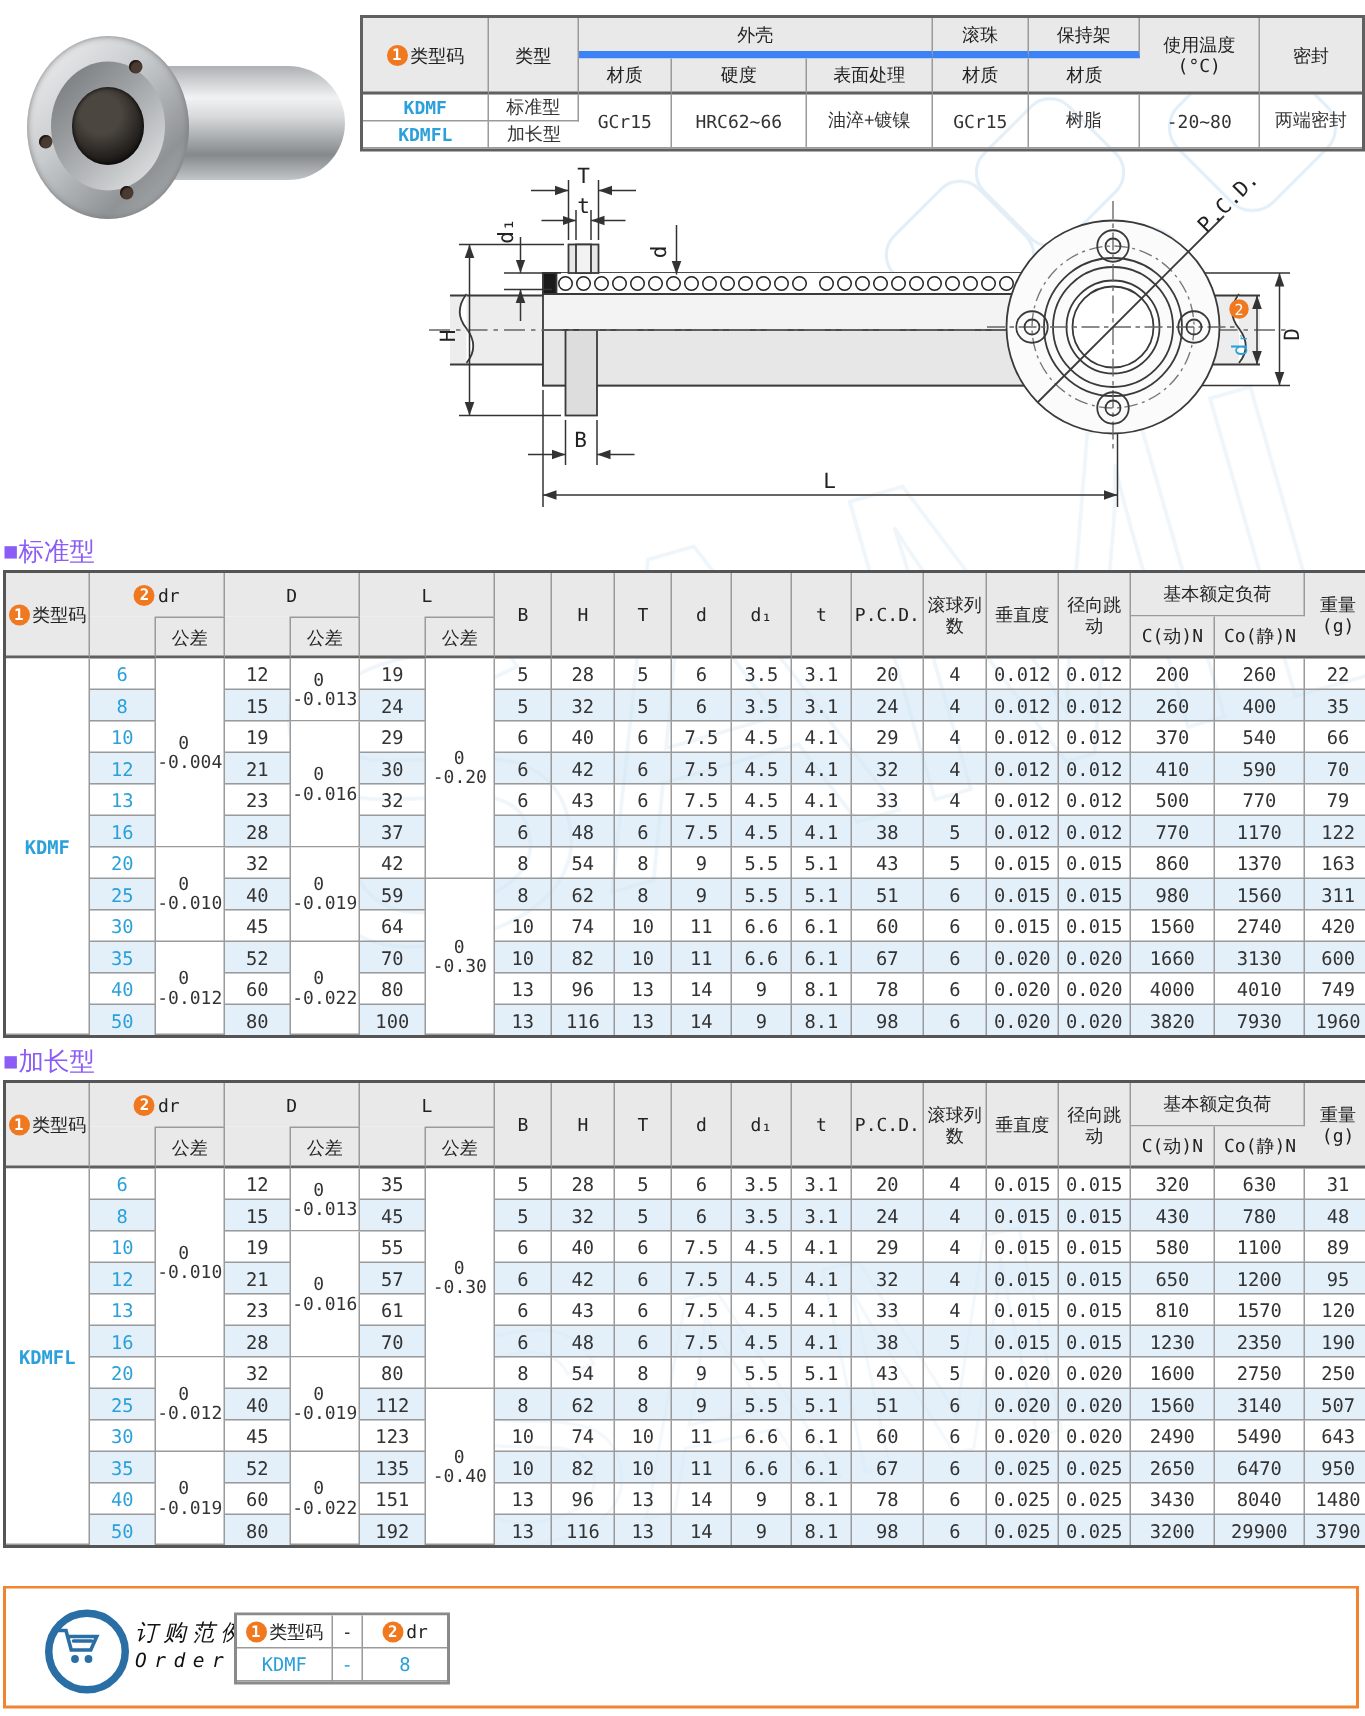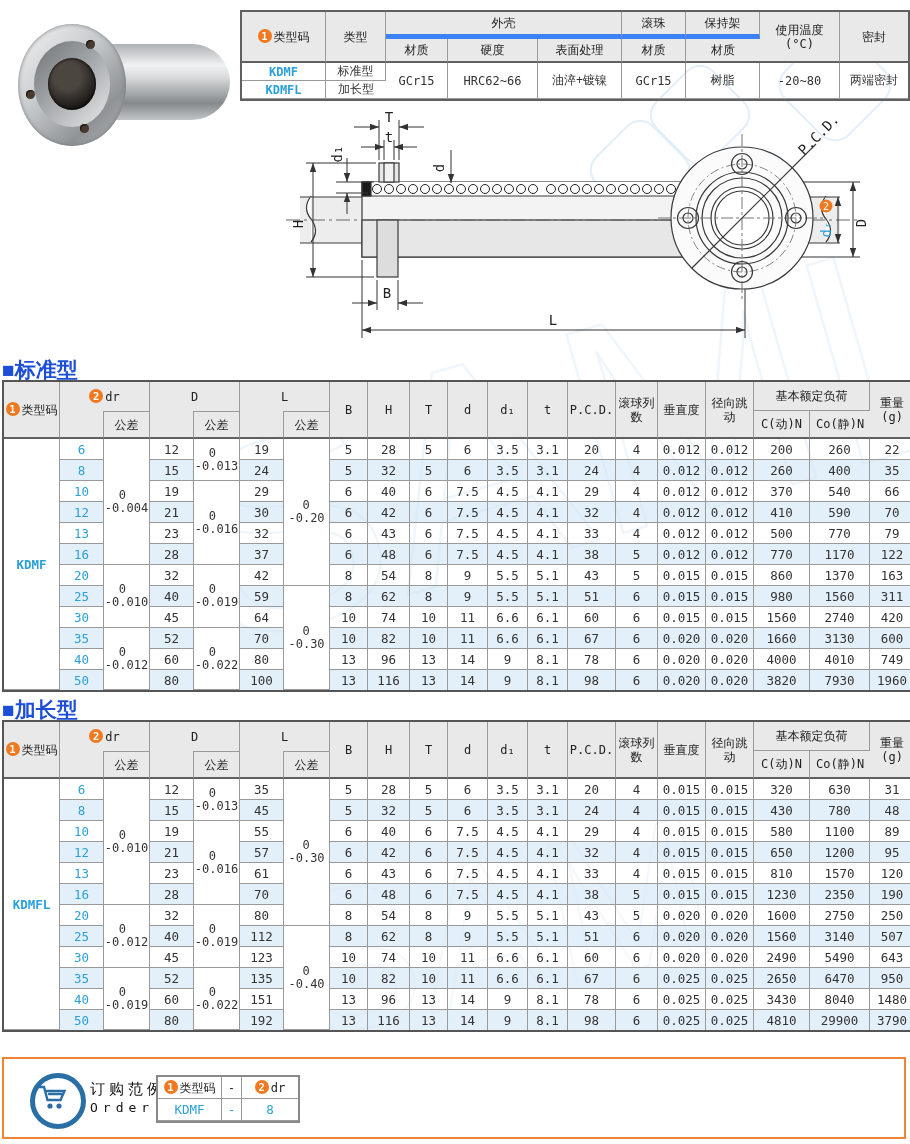--- a/index.html
+++ b/index.html
@@ -45,27 +45,27 @@
   .bigtbl thead .tolh{border-top:1px solid #9a9a9a;}
   .bigtbl thead .rs,.bigtbl thead .sub,.bigtbl thead .sub2,.bigtbl thead .tolh{border-bottom:2px solid #606060;}
   .bigtbl tbody tr:nth-child(even) td{background:rgba(205,228,244,0.55);}
   .bigtbl tbody td.mg{background:#fff !important;}
   .bigtbl tbody tr:last-child td{border-bottom:none;}
   .code{color:#2ba0da;font-weight:bold;font-size:12.5px;}
   .sz{color:#2ba0da;}
   .tol{display:inline-block;text-align:left;line-height:13px;font-size:12px;}
   .tol .tt{display:block;margin-left:14px;}
   .tol .tb{display:block;}
-  .sectitle{position:absolute;left:2px;font-size:21px;font-weight:bold;color:#1d4ed8;z-index:1;}
+  .sectitle{position:absolute;left:2px;font-size:17px;font-weight:normal;color:#8b5cf6;z-index:1;}
   
   .draw{position:absolute;left:0;top:92px;z-index:1;}
   
   .orderbox{position:absolute;left:2px;top:1057px;width:900px;height:78px;border:2px solid #f08432;background:rgba(255,255,255,0.6);z-index:1;}
   .cart{position:absolute;left:26px;top:14px;width:46px;height:46px;border-radius:50%;border:5px solid #2a6ea6;background:#fff;}
-  .ordtxt{position:absolute;left:86px;top:20px;}
+  .ordtxt{position:absolute;left:86px;top:20px;font-style:italic;}
   .t1{font-size:15px;letter-spacing:4px;color:#111;line-height:20px;}
   .t2{font-size:13px;letter-spacing:5px;color:#111;font-family:"DejaVu Sans Mono",monospace;line-height:18px;}
   .ordtbl{position:absolute;left:152px;top:16px;width:142px;border:2px solid #8a8a8a;}
   .ordtbl th{height:21px;background:#fff;font-size:12px;}
   .ordtbl td{height:21px;color:#2ba0da;}
 </style>
 </head>
 <body>
 
 <svg class="wm" width="910" height="1144">
@@ -847,21 +847,21 @@
       <td>13</td>
       <td>116</td>
       <td>13</td>
       <td>14</td>
       <td>9</td>
       <td>8.1</td>
       <td>98</td>
       <td>6</td>
       <td>0.025</td>
       <td>0.025</td>
-      <td>4810</td>
+      <td>3200</td>
       <td>29900</td>
       <td>3790</td>
     </tr>
   </tbody>
 </table>
 
 <div class="orderbox">
   <div class="cart">
     <svg width="36" height="36" viewBox="0 0 36 36" style="position:absolute;left:0;top:1px;">
       <g stroke="#2a6ea6" stroke-width="2.4" fill="none" stroke-linecap="round">

